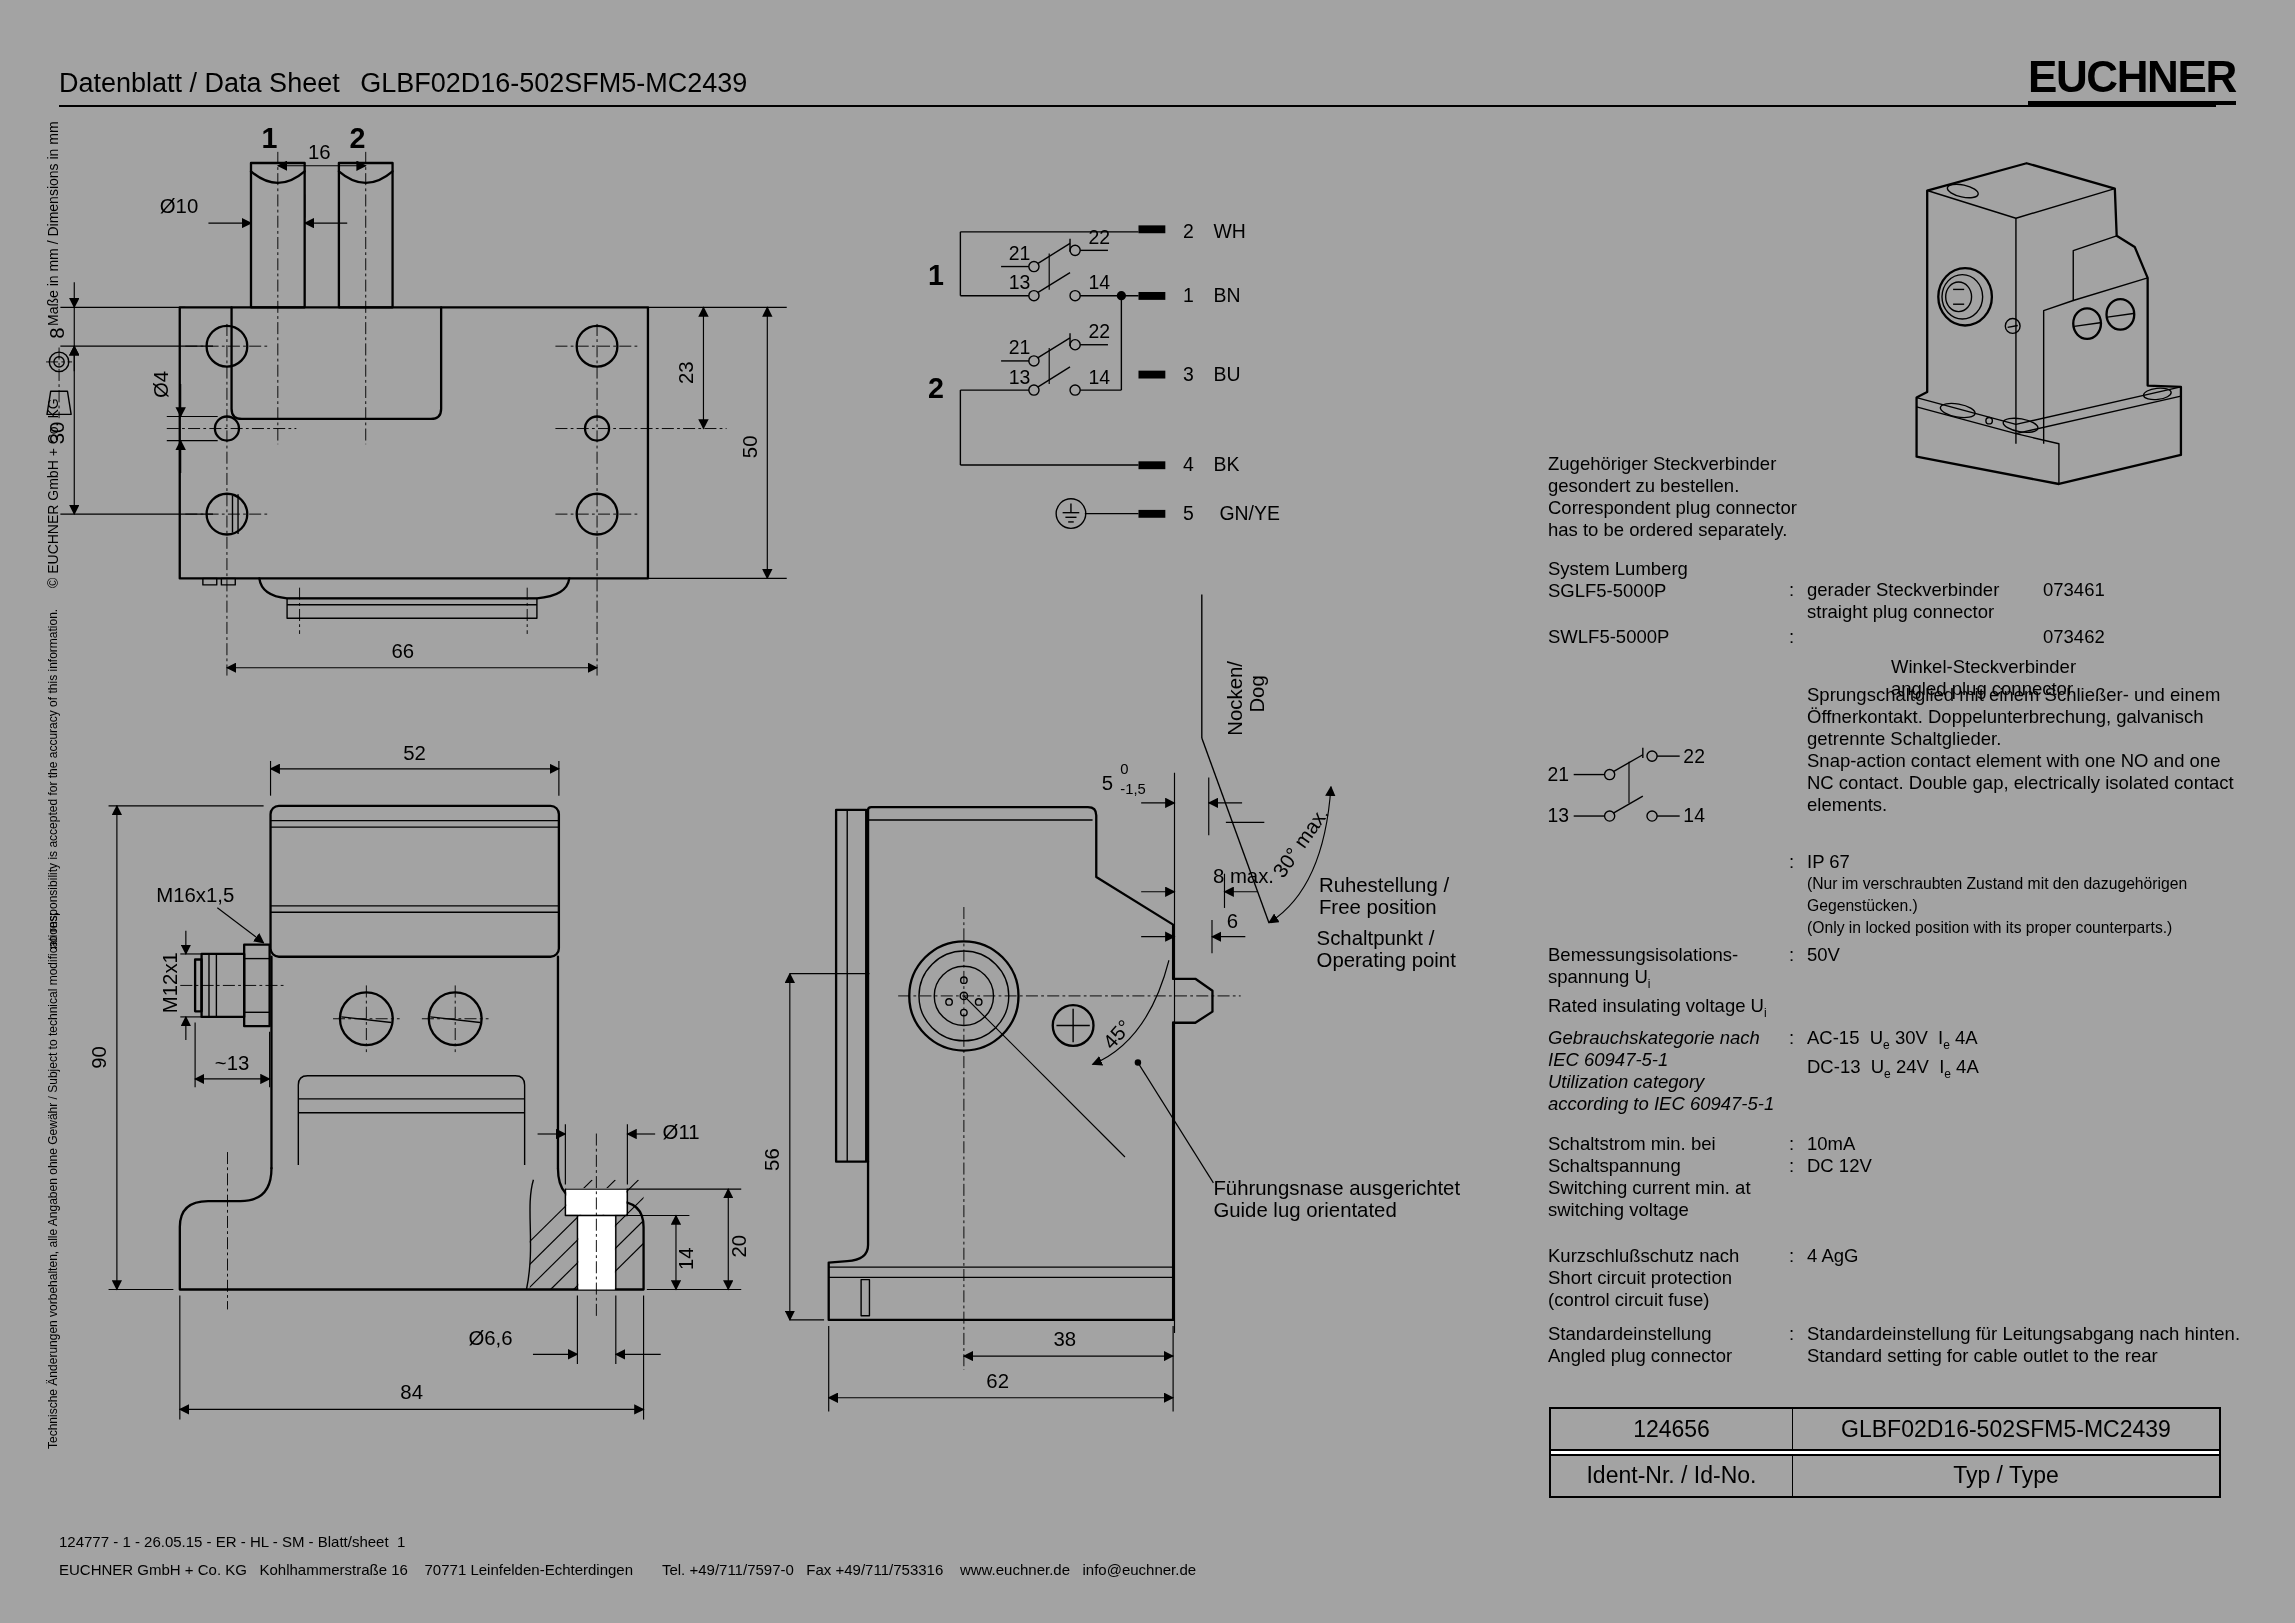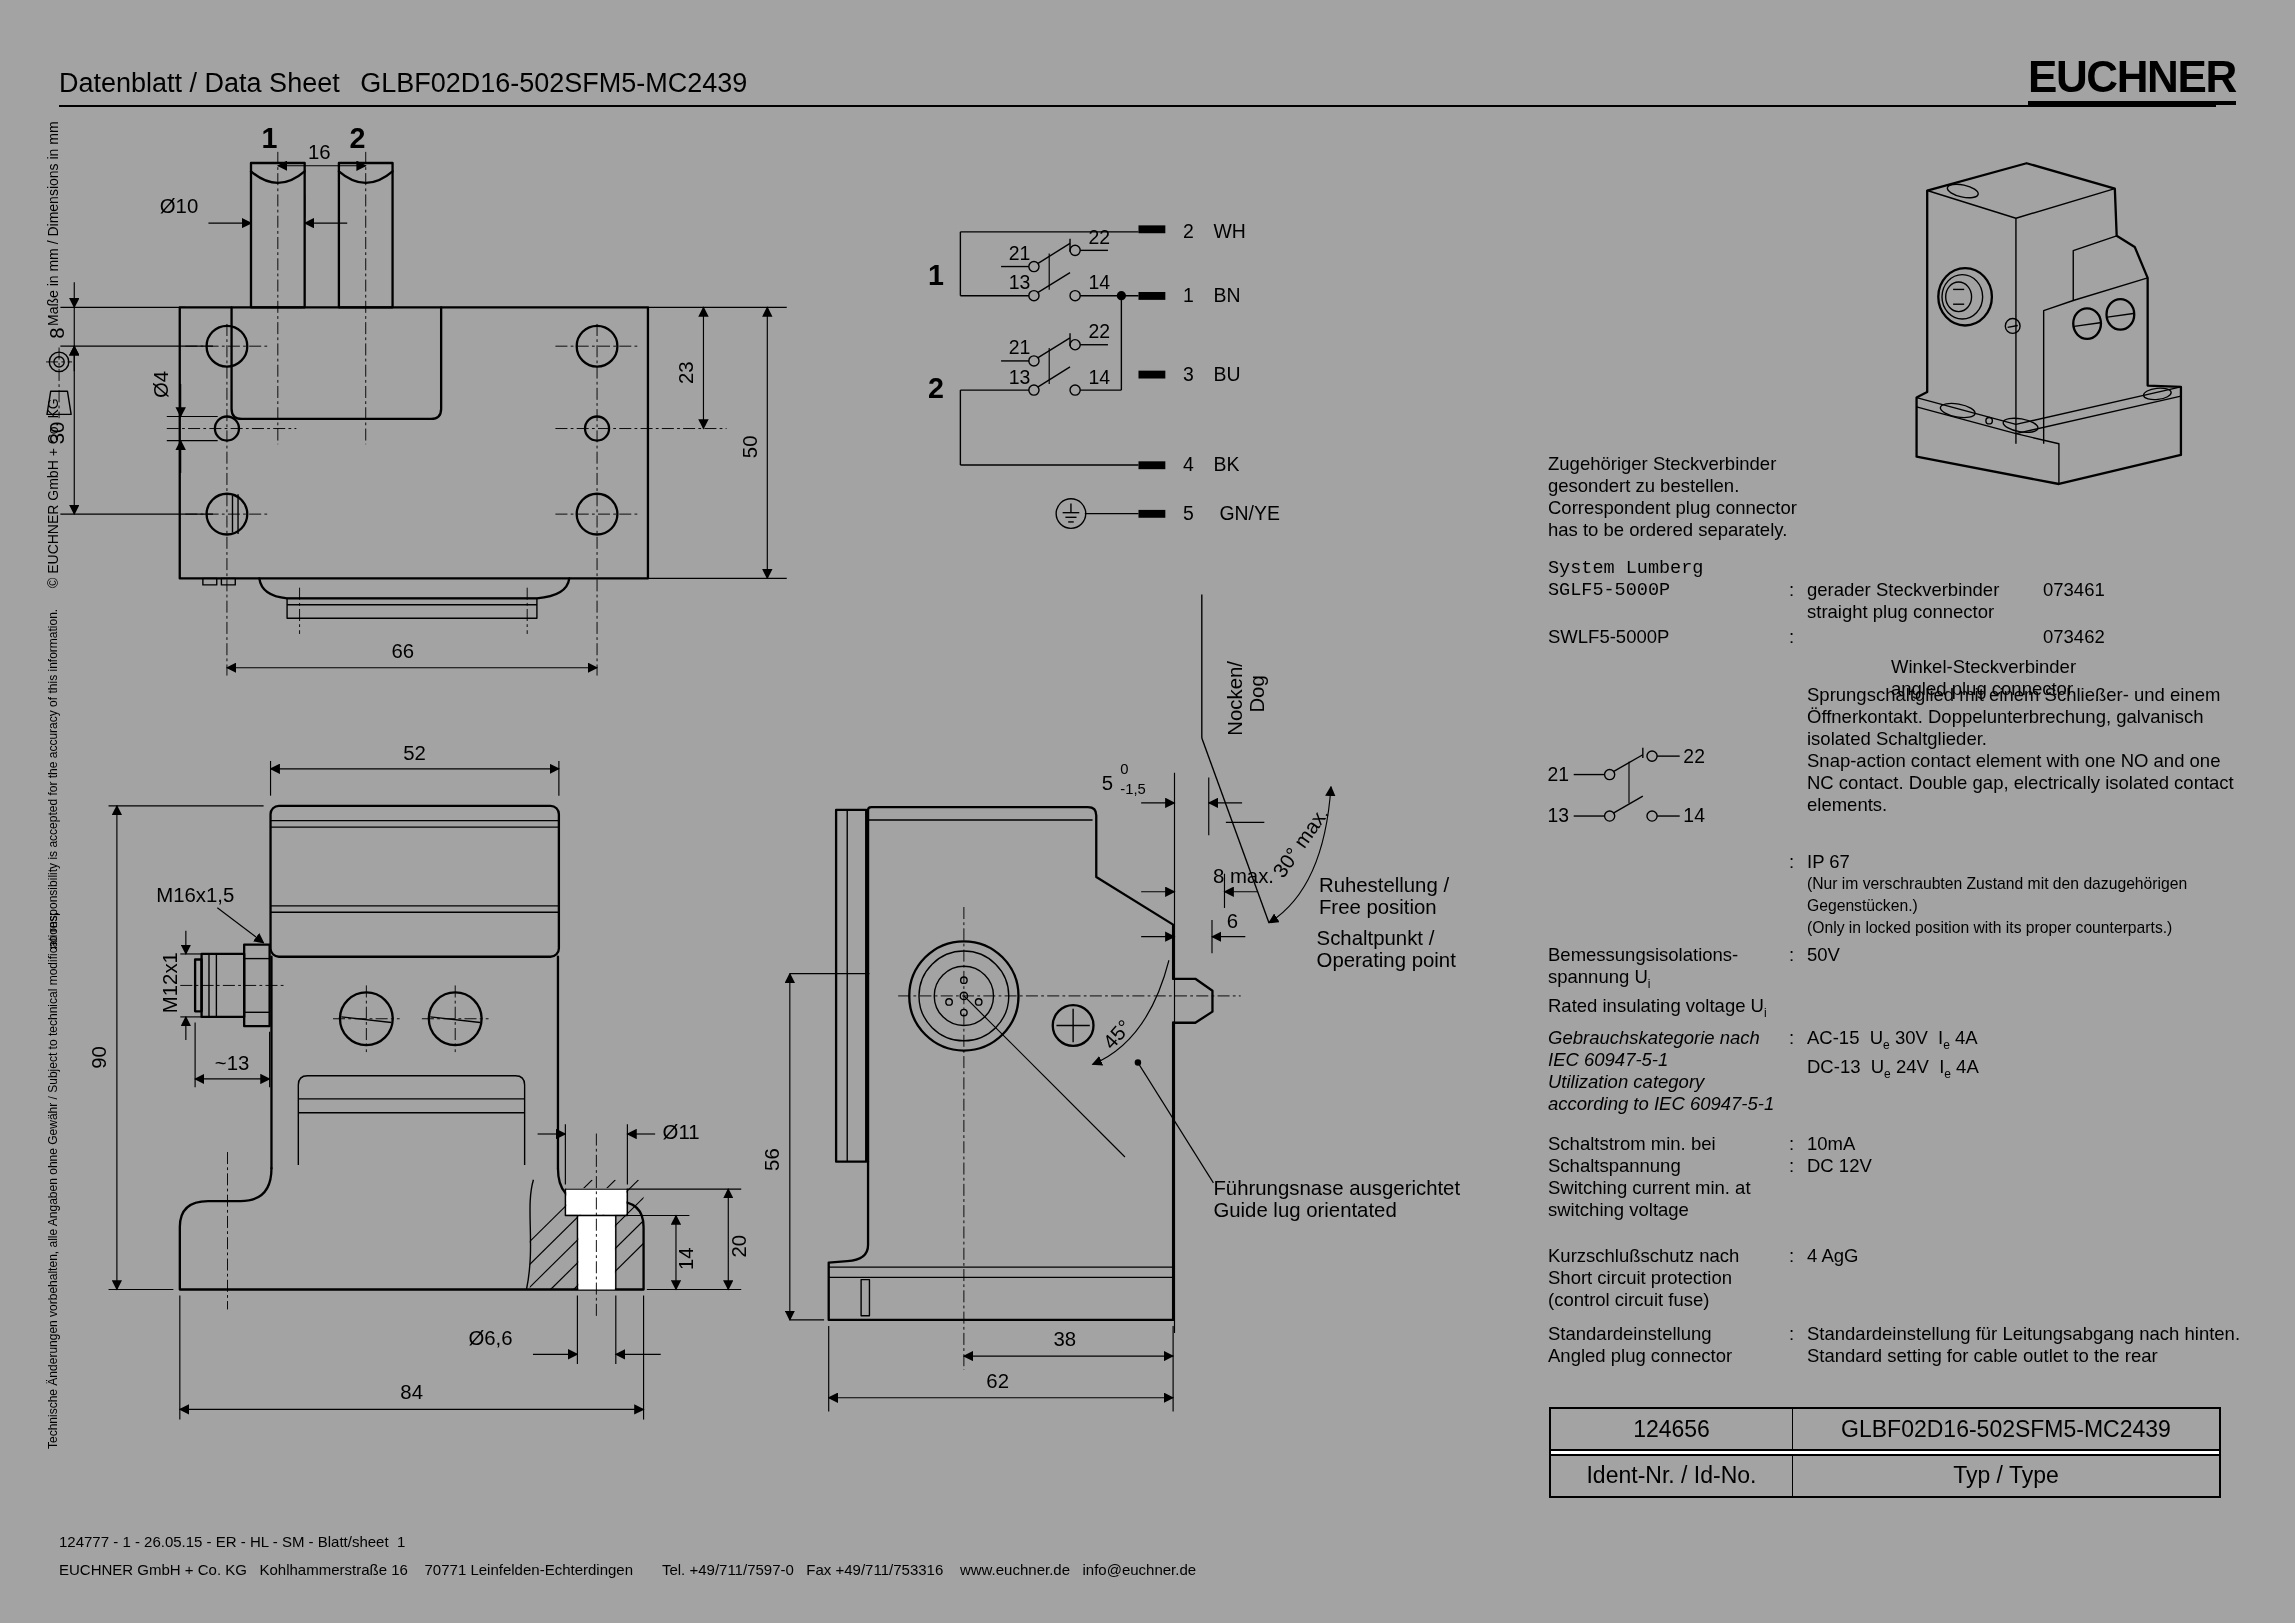--- a/index.html
+++ b/index.html
@@ -436,21 +436,21 @@
     </g>
   </svg>
 
   <div class="spec" style="left:1548px;top:453px;">
     <div>Zugehöriger Steckverbinder</div>
     <div>gesondert zu bestellen.</div>
     <div>Correspondent plug connector</div>
     <div>has to be ordered separately.</div>
   </div>
 
-  <div class="spec" style="left:1548px;top:558px;font-family:Liberation Mono, monospace;">
+  <div class="spec" style="left:1548px;top:558px;">
     <div>System Lumberg</div>
     <div>SGLF5-5000P</div>
   </div>
   <div class="spec" style="left:1789px;top:579px;">:</div>
   <div class="spec" style="left:1807px;top:579px;">
     <div>gerader Steckverbinder</div>
     <div>straight plug connector</div>
   </div>
   <div class="spec" style="left:2043px;top:579px;">073461</div>
   <div class="spec" style="left:1548px;top:626px;">SWLF5-5000P</div>
@@ -476,21 +476,21 @@
     <circle class="ol2" cx="148" cy="178" r="11"></circle>
     <line class="ol2" x1="157" y1="171" x2="220" y2="135"></line>
     <circle class="ol2" cx="240" cy="178" r="11"></circle>
     <line class="ol2" x1="251" y1="178" x2="300" y2="178"></line>
     <text class="ctxt" x="308" y="192">14</text>
   </svg>
 
   <div class="spec" style="left:1807px;top:684px;">
     <div>Sprungschaltglied mit einem Schließer- und einem</div>
     <div>Öffnerkontakt. Doppelunterbrechung, galvanisch</div>
-    <div>isolated Schaltglieder.</div>
+    <div>getrennte Schaltglieder.</div>
     <div>Snap-action contact element with one NO and one</div>
     <div>NC contact. Double gap, electrically isolated contact</div>
     <div>elements.</div>
   </div>
 
   <div class="spec" style="left:1789px;top:851px;">:</div>
   <div class="spec" style="left:1807px;top:851px;">
     <div>IP 67</div>
     <div class="spec-small">(Nur im verschraubten Zustand mit den dazugehörigen</div>
     <div class="spec-small">Gegenstücken.)</div>

